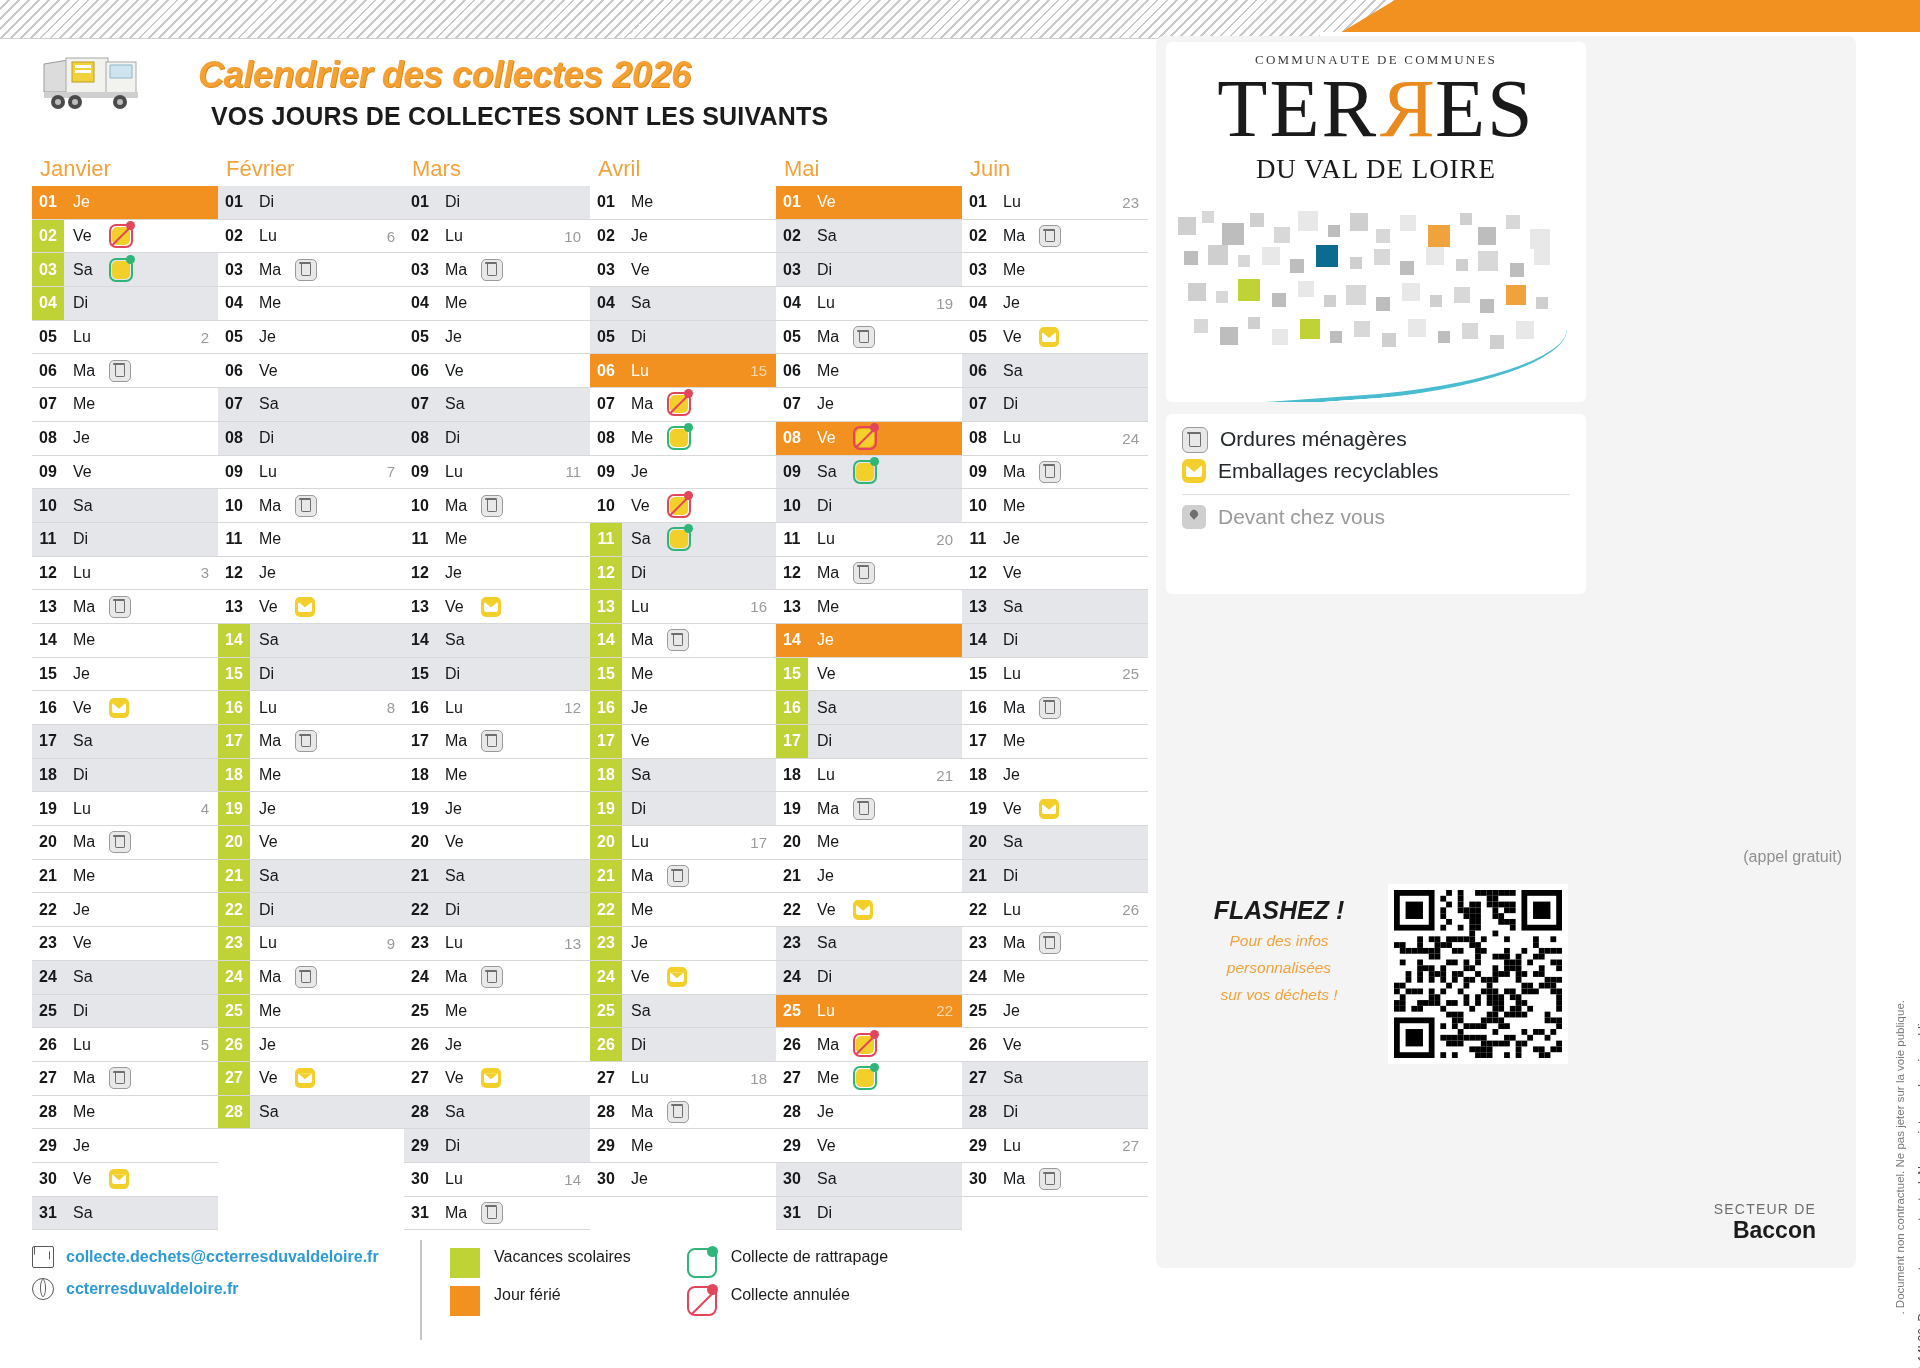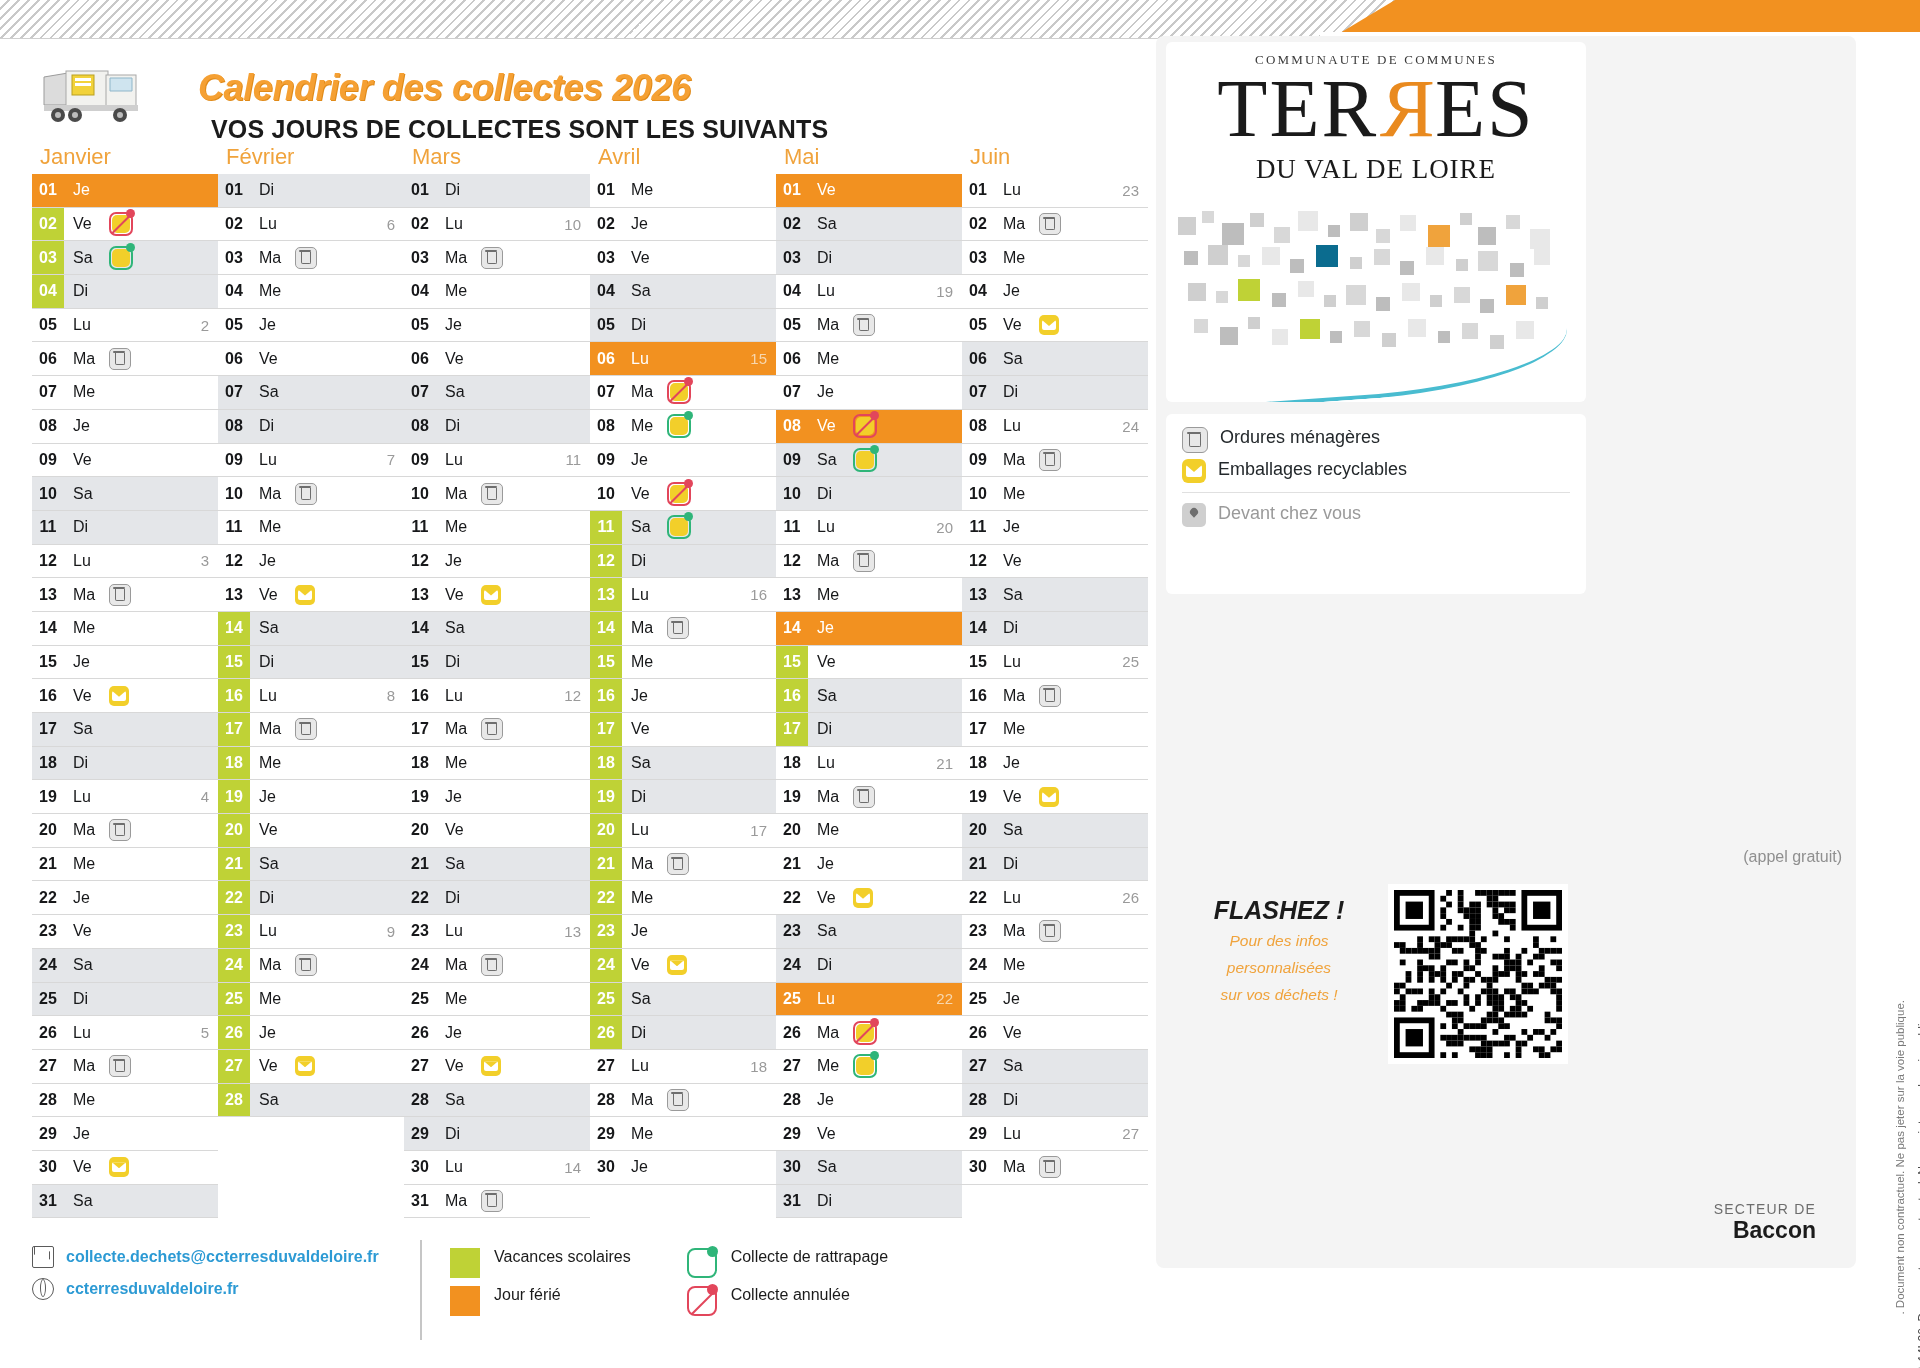--- a/index.html
+++ b/index.html
@@ -20,38 +20,38 @@
   .top-orange{
     position:absolute;right:0;top:0;width:600px;height:45px;
     background:#f29120;
     clip-path:polygon(75px 0,100% 0,100% 100%,0 100%);
   }
   .top-white-notch{
     position:absolute;right:0;top:32px;width:600px;height:22px;background:#ffffff;
   }
 
   
-  .header{position:absolute;left:38px;top:57px;width:1100px;height:80px;}
+  .header{position:absolute;left:38px;top:44px;width:1100px;height:80px;}
   .truck{
     position:absolute;left:0;top:8px;width:108px;height:62px;
   }
   .title-main{
     position:absolute;left:160px;top:10px;
     font-size:36px;font-weight:bold;font-style:italic;color:#f5a033;
     letter-spacing:-0.4px;
     text-shadow:1px 1px 0 #e08a18;
   }
   .title-sub{
     position:absolute;left:173px;top:58px;
     font-size:25px;font-weight:bold;color:#1b1b1b;letter-spacing:0.2px;
   }
 
   
   .cal{
-    position:absolute;left:32px;top:140px;
+    position:absolute;left:32px;top:152px;
     width:1118px;
     display:flex;
   }
   .mcol{width:186px;position:relative;}
   .mname{
     font-size:22px;color:#f0a33c;font-weight:500;
     padding-left:8px;height:34px;line-height:34px;
   }
   .daylist{position:relative;}
   .drow{
@@ -161,21 +161,21 @@
     position:absolute;left:40px;top:96px;width:350px;height:90px;
     border-bottom:4px solid #49bcd0;border-radius:0 0 60% 0;
     transform:rotate(-4deg);
   }
 
   .legend-card{
     position:absolute;left:10px;top:378px;width:420px;height:180px;
     background:#ffffff;border-radius:6px;padding:12px 16px;box-sizing:border-box;
   }
   .lrow{display:flex;align-items:flex-start;margin-bottom:5px;}
-  .lrow .ltxt{font-size:18px;color:#23282b;margin-left:12px;line-height:1.28;}
+  .lrow .ltxt{font-size:21px;color:#23282b;margin-left:12px;line-height:1.28;}
   .lrow.muted .ltxt{color:#9a9a9a;}
   .licon{width:24px;height:24px;flex:0 0 24px;position:relative;margin-top:1px;}
   .licon.om{background:#e8e8e8;border:1px solid #9a9a9a;border-radius:6px;}
   .licon.om:before{content:"";position:absolute;left:6px;top:6px;width:10px;height:12px;border:1.4px solid #6e6e6e;border-top:none;border-radius:0 0 2px 2px;}
   .licon.om:after{content:"";position:absolute;left:4px;top:4px;width:14px;height:2px;background:#6e6e6e;border-radius:1px;}
   .licon.emb{background:#f2cf2a;border-radius:6px;}
   .licon.emb:before{content:"";position:absolute;left:4px;top:6px;width:16px;height:12px;background:#fff;border-radius:2px;}
   .licon.emb:after{content:"";position:absolute;left:4px;top:6px;width:16px;height:7px;background:#f2cf2a;clip-path:polygon(0 0,50% 100%,100% 0);}
   .licon.pin{background:#cfcfcf;border-radius:5px;}
   .licon.pin:before{content:"";position:absolute;left:8px;top:5px;width:8px;height:8px;border-radius:50% 50% 50% 0;background:#6e6e6e;transform:rotate(-45deg);}

